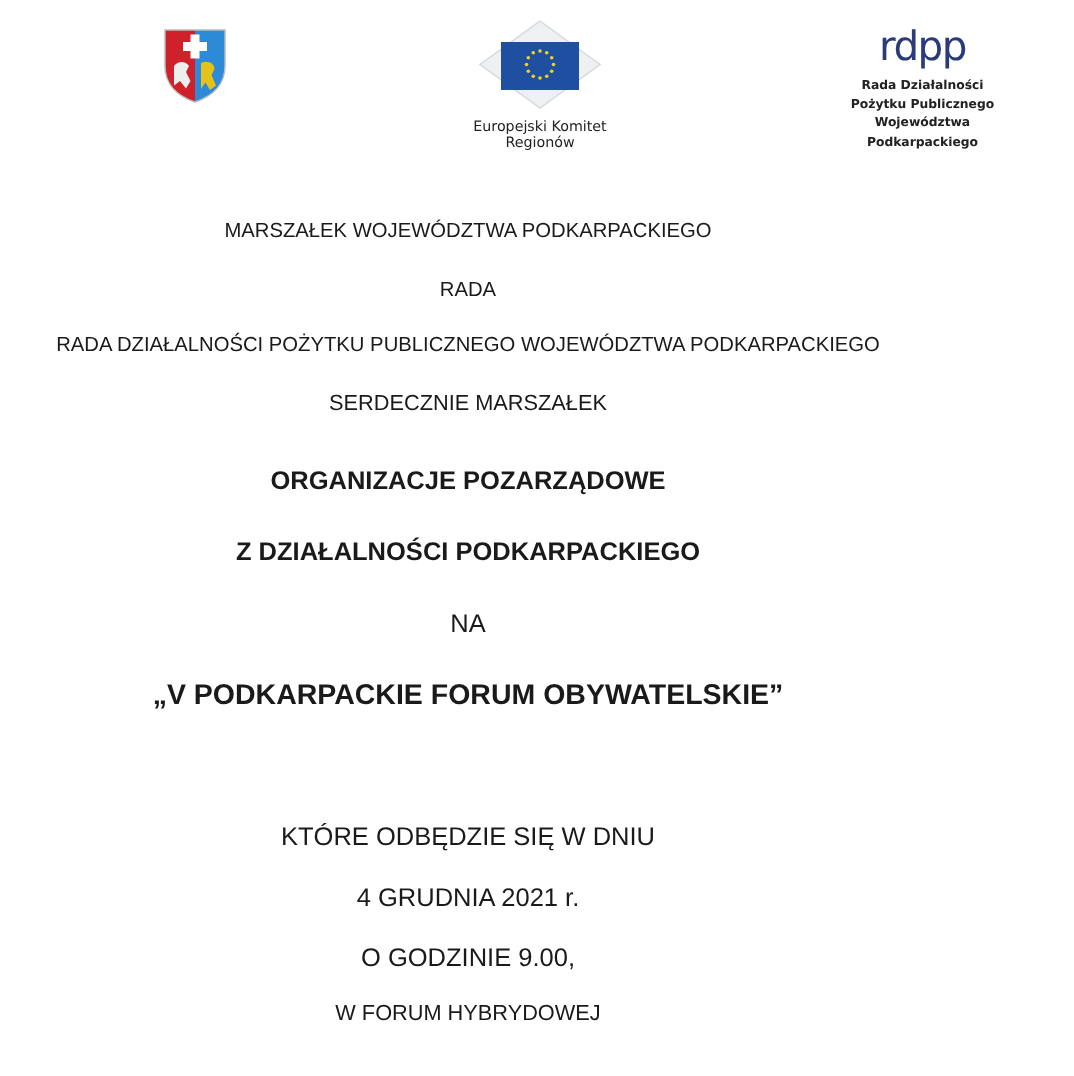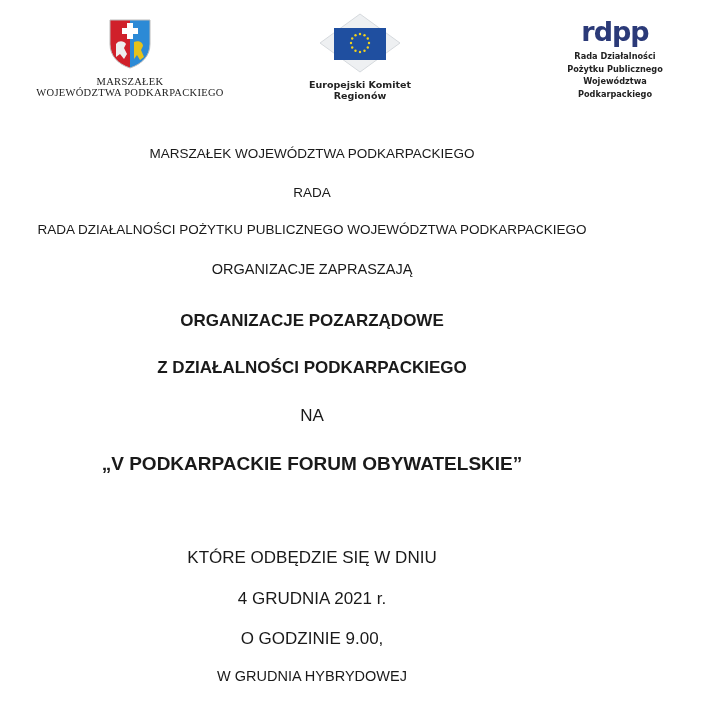--- a/index.html
+++ b/index.html
@@ -2,47 +2,43 @@
 <html><head>
 <meta charset="utf-8">
 <style>
   html, body { margin:0; padding:0; background:#ffffff; }
   body { width:716px; height:717px; position:relative; overflow:hidden; font-family:"Liberation Sans", sans-serif; color:#1a1a1a; }
   .logo { position:absolute; text-align:center; }
   .logo-left { left:20px; top:18px; width:220px; }
   .shield { display:block; margin:0 auto; }
   .logo-left .caption { font-family:"Liberation Serif", serif; font-size:10.5px; line-height:11px; letter-spacing:0.3px; margin-top:6px; color:#222; }
   .logo-mid { left:300px; top:12px; width:120px; }
-  .logo-mid .caption { font-family:"DejaVu Sans", sans-serif; font-weight:bold; font-size:9.5px; line-height:11px; margin-top:5px; color:#222; }
+  .logo-mid .caption { font-family:"DejaVu Sans", sans-serif; font-weight:normal; font-size:9.5px; line-height:11px; margin-top:5px; color:#222; }
   .logo-right { left:560px; top:18px; width:110px; }
-  .rdpp { font-family:"DejaVu Sans", sans-serif; font-weight:bold; font-size:27px; color:#2b3a78; letter-spacing:-1px; line-height:28px; }
+  .rdpp { font-family:"DejaVu Sans", sans-serif; font-weight:normal; font-size:27px; color:#2b3a78; letter-spacing:-1px; line-height:28px; }
   .logo-right .caption { font-family:"DejaVu Sans", sans-serif; font-weight:bold; font-size:8.2px; line-height:12.5px; margin-top:4px; color:#222; }
   .line { position:absolute; left:0; width:624px; text-align:center; white-space:nowrap; }
   .s1 { font-size:13.5px; }
   .s2 { font-size:17px; font-weight:bold; }
   .s3 { font-size:19px; font-weight:bold; }
   .s4 { font-size:17px; }
   .s5 { font-size:14.5px; }
 </style>
 </head>
 <body>
 
 <div class="logo logo-left">
   <svg class="shield" width="44" height="52" viewBox="0 0 44 52">
     <path d="M2 2 H22 V50 C10 46 2 38 2 26 Z" fill="#d0202a"></path>
     <path d="M22 2 H42 V26 C42 38 34 46 22 50 Z" fill="#2c8ad6"></path>
     <path d="M2 2 H42 V26 C42 38 34 46 22 50 C10 46 2 38 2 26 Z" fill="none" stroke="#bbb" stroke-width="1"></path>
     <path d="M19 5 h6 v5 h5 v6 h-5 v5 h-6 v-5 h-5 v-6 h5 z" fill="#fff"></path>
     <path d="M8 26 c3 -4 8 -3 10 0 l-2 4 l3 6 l-3 5 l-4 -5 l-4 3 z" fill="#eee"></path>
     <path d="M26 24 c4 -2 9 0 9 4 l-2 4 l3 7 l-4 3 l-3 -5 l-3 4 z" fill="#e5c21a"></path>
   </svg>
-  <div class="caption">
-    <div>MARSZAŁEK</div>
-    <div>WOJEWÓDZTWA PODKARPACKIEGO</div>
-  </div>
 </div>
 
 <div class="logo logo-mid">
   <svg width="84" height="62" viewBox="0 0 84 62" style="display:block;margin:0 auto;">
     <path d="M42 2 L82 31 L42 60 L2 31 Z" fill="#eef0f2" stroke="#d6dade" stroke-width="1"></path>
     <rect x="16" y="16" width="52" height="32" fill="#1f4fa0"></rect>
     <g fill="#f2d21b">
       <circle cx="42" cy="22" r="1.2"></circle>
         <circle cx="46.5" cy="23.2" r="1.2"></circle>
         <circle cx="49.8" cy="26.5" r="1.2"></circle>
@@ -69,21 +65,21 @@
     <div>Rada Działalności</div>
     <div>Pożytku Publicznego</div>
     <div>Województwa</div>
     <div>Podkarpackiego</div>
   </div>
 </div>
 
 <div class="line s1" style="top:146px">MARSZAŁEK WOJEWÓDZTWA PODKARPACKIEGO</div>
 <div class="line s1" style="top:185px">RADA</div>
 <div class="line s1" style="top:222px">RADA DZIAŁALNOŚCI POŻYTKU PUBLICZNEGO WOJEWÓDZTWA PODKARPACKIEGO</div>
-<div class="line s5" style="top:261px">ORGANIZACJE ZAPRASZAJĄ</div>
+<div class="line s5" style="top:261px">SERDECZNIE MARSZAŁEK</div>
 <div class="line s2" style="top:311px">ORGANIZACJE POZARZĄDOWE</div>
 <div class="line s2" style="top:358px">Z DZIAŁALNOŚCI PODKARPACKIEGO</div>
 <div class="line s4" style="top:406px">NA</div>
 <div class="line s3" style="top:453px">„V PODKARPACKIE FORUM OBYWATELSKIE”</div>
 <div class="line s4" style="top:548px">KTÓRE ODBĘDZIE SIĘ W DNIU</div>
 <div class="line s4" style="top:589px">4 GRUDNIA 2021 r.</div>
 <div class="line s4" style="top:629px">O GODZINIE 9.00,</div>
-<div class="line s5" style="top:668px">W GRUDNIA HYBRYDOWEJ</div>
+<div class="line s5" style="top:668px">W FORUM HYBRYDOWEJ</div>
 
 </body></html>

